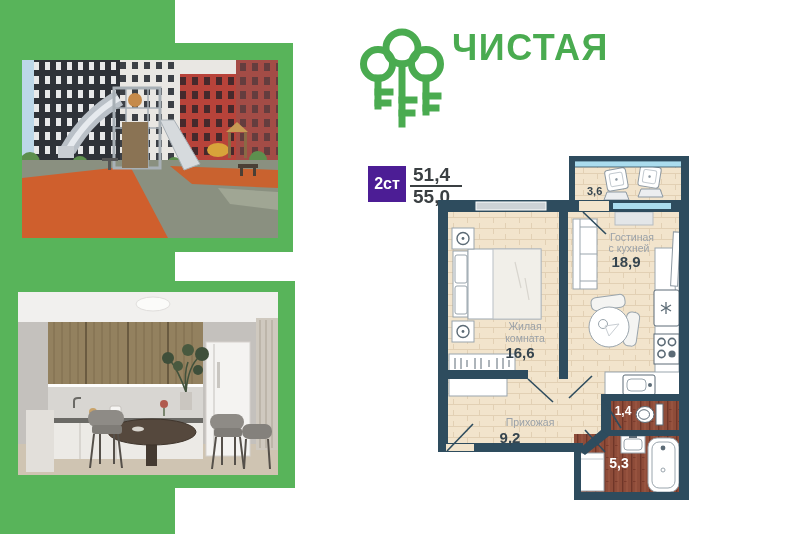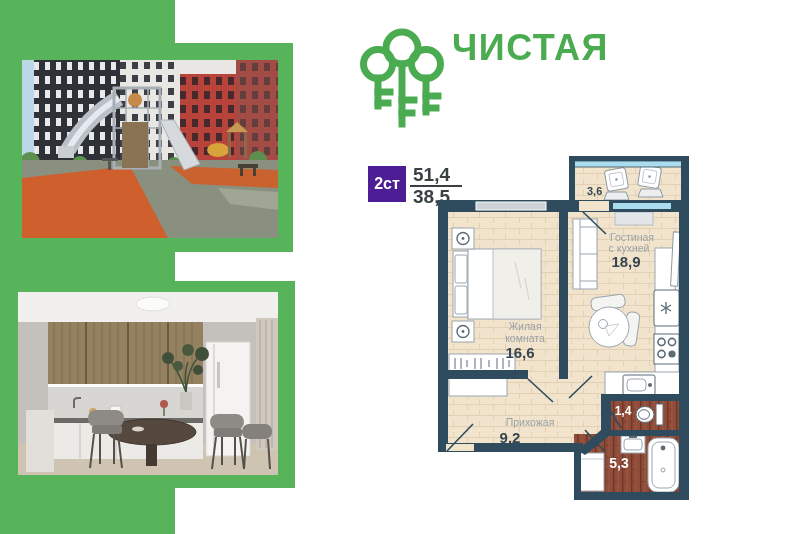--- a/index.html
+++ b/index.html
@@ -168,21 +168,21 @@
   </svg>
   <div class="brand-text">
     <div>ЧИСТАЯ</div>
   </div>
 
   <div class="spec">
     <div class="spec-type">2ст</div>
     <div class="spec-frac">
       <div class="spec-num">51,4</div>
       <div class="spec-div"></div>
-      <div class="spec-num">38,5</div>
+      <div class="spec-num">55,0</div>
     </div>
   </div>
 
   <svg class="plan" width="270" height="350" viewBox="0 0 270 350">
     <defs>
       <pattern id="wood" width="26" height="11" patternUnits="userSpaceOnUse">
         <rect width="26" height="11" fill="#f2e4cc"></rect>
         <rect x="0" y="10" width="26" height="1" fill="#e2d0b4"></rect>
         <rect x="8" y="0" width="1" height="5" fill="#e2d0b4"></rect>
         <rect x="20" y="5" width="1" height="6" fill="#e2d0b4"></rect>

